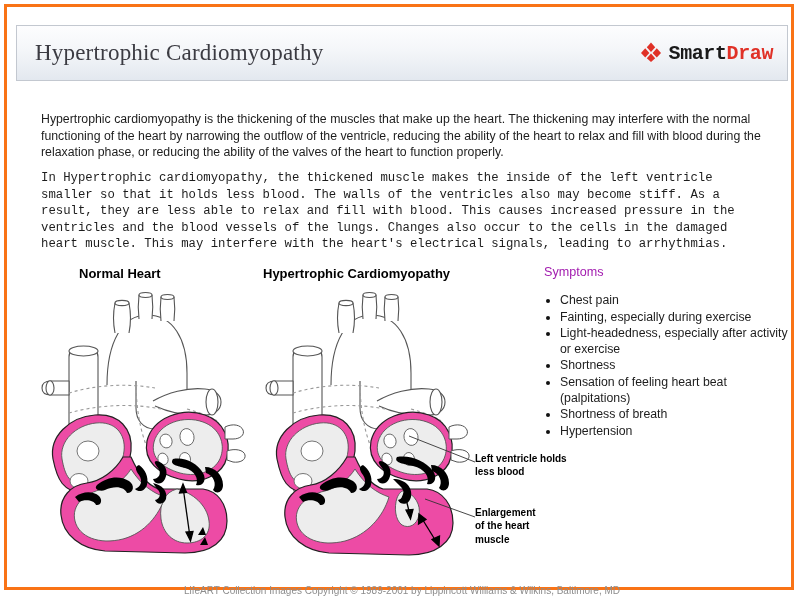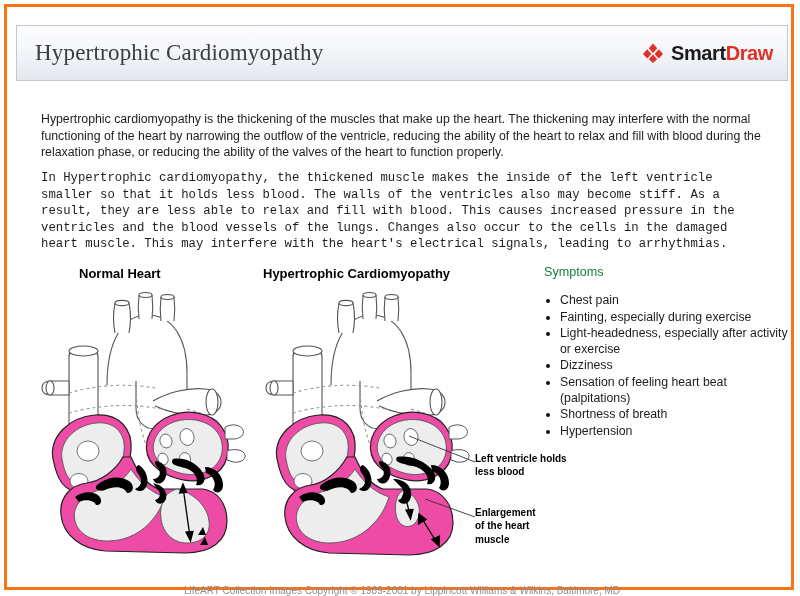--- a/index.html
+++ b/index.html
@@ -41,22 +41,22 @@
   }
   .title {
     font-family: "Liberation Serif", serif;
     font-size: 23px;
     color: #3b3b42;
     letter-spacing: 0.2px;
     white-space: nowrap;
   }
   .logo {
     display: flex;
-    align-items: center;
     gap: 7px;
+    font-family: Liberation Mono, monospace;
   }
   .logo-mark {
     width: 22px;
     height: 20px;
     flex: none;
   }
   .logo-text {
     font-size: 20px;
     font-weight: bold;
     letter-spacing: -0.4px;
@@ -90,21 +90,21 @@
 
   
   .symptoms {
     position: absolute;
     left: 537px;
     top: 258px;
     width: 250px;
   }
   .symptoms-title {
     font-size: 12.6px;
-    color: #15803d;
+    color: #a21caf;
     margin-bottom: 14px;
   }
   .symptoms ul {
     list-style: none;
     margin: 0;
     padding: 0;
   }
   .symptoms li {
     position: relative;
     padding-left: 16px;
@@ -380,21 +380,21 @@
   <div class="callout" id="callout-enl">Enlargement
 of the heart
 muscle</div>
 
   <div class="symptoms">
     <div class="symptoms-title">Symptoms</div>
     <ul>
       <li>Chest pain</li>
       <li>Fainting, especially during exercise</li>
       <li>Light-headedness, especially after activity or exercise</li>
-      <li>Dizziness</li>
+      <li>Shortness</li>
       <li>Sensation of feeling heart beat (palpitations)</li>
       <li>Shortness of breath</li>
       <li>Hypertension</li>
     </ul>
   </div>
 
   <div class="footer">LifeART Collection Images Copyright © 1989-2001 by Lippincott Williams &amp; Wilkins, Baltimore, MD</div>
 
 </div>
 

